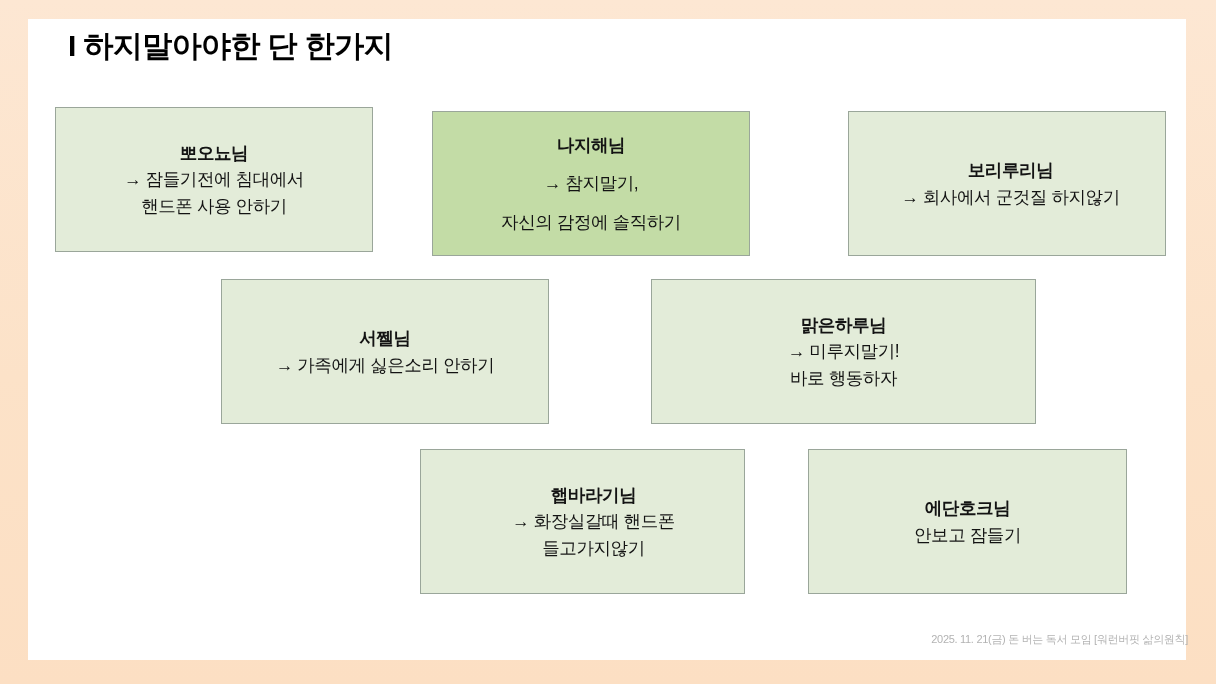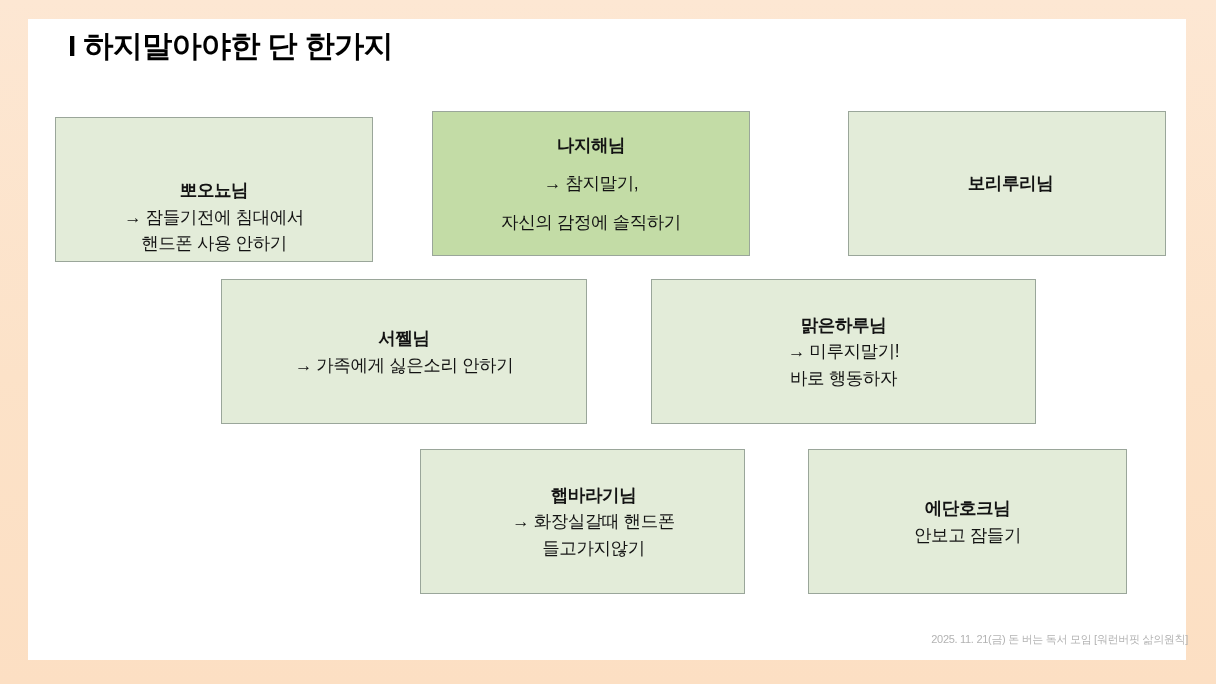--- a/index.html
+++ b/index.html
@@ -88,34 +88,35 @@
 </style>
 </head>
 <body>
 
 <div id="slide-frame">
   <div id="slide-canvas"></div>
 
   <div id="slide-title">I 하지말아야한 단 한가지</div>
 
   <div id="cards-layer">
-      <div class="card" style="left: 55px; top: 117px; width: 318px; height: 145px; justify-content: flex-end;">
+      <div class="card" style="left: 55px; top: 107px; width: 318px; height: 145px;">
         <div class="card-line name">뽀오뇨님</div>
         <div class="card-line">→ 잠들기전에 침대에서</div>
         <div class="card-line">핸드폰 사용 안하기</div>
       </div>
       <div class="card accent" style="left: 432px; top: 111px; width: 318px; height: 145px;">
         <div class="card-line name">나지해님</div>
         <div class="card-line">→ 참지말기,</div>
         <div class="card-line">자신의 감정에 솔직하기</div>
       </div>
       <div class="card" style="left: 848px; top: 111px; width: 318px; height: 145px; padding-left: 15px;">
         <div class="card-line name">보리루리님</div>
+        <div class="card-line">→ 회사에서 군것질 하지않기</div>
       </div>
-      <div class="card" style="left: 221px; top: 279px; width: 366px; height: 145px; justify-content: center;">
+      <div class="card" style="left: 221px; top: 279px; width: 328px; height: 145px; justify-content: center;">
         <div class="card-line name">서쩰님</div>
         <div class="card-line">→ 가족에게 싫은소리 안하기</div>
       </div>
       <div class="card" style="left: 651px; top: 279px; width: 385px; height: 145px;">
         <div class="card-line name">맑은하루님</div>
         <div class="card-line">→ 미루지말기!</div>
         <div class="card-line">바로 행동하자</div>
       </div>
       <div class="card" style="left: 420px; top: 449px; width: 325px; height: 145px; padding-left: 30px;">
         <div class="card-line name">햅바라기님</div>

